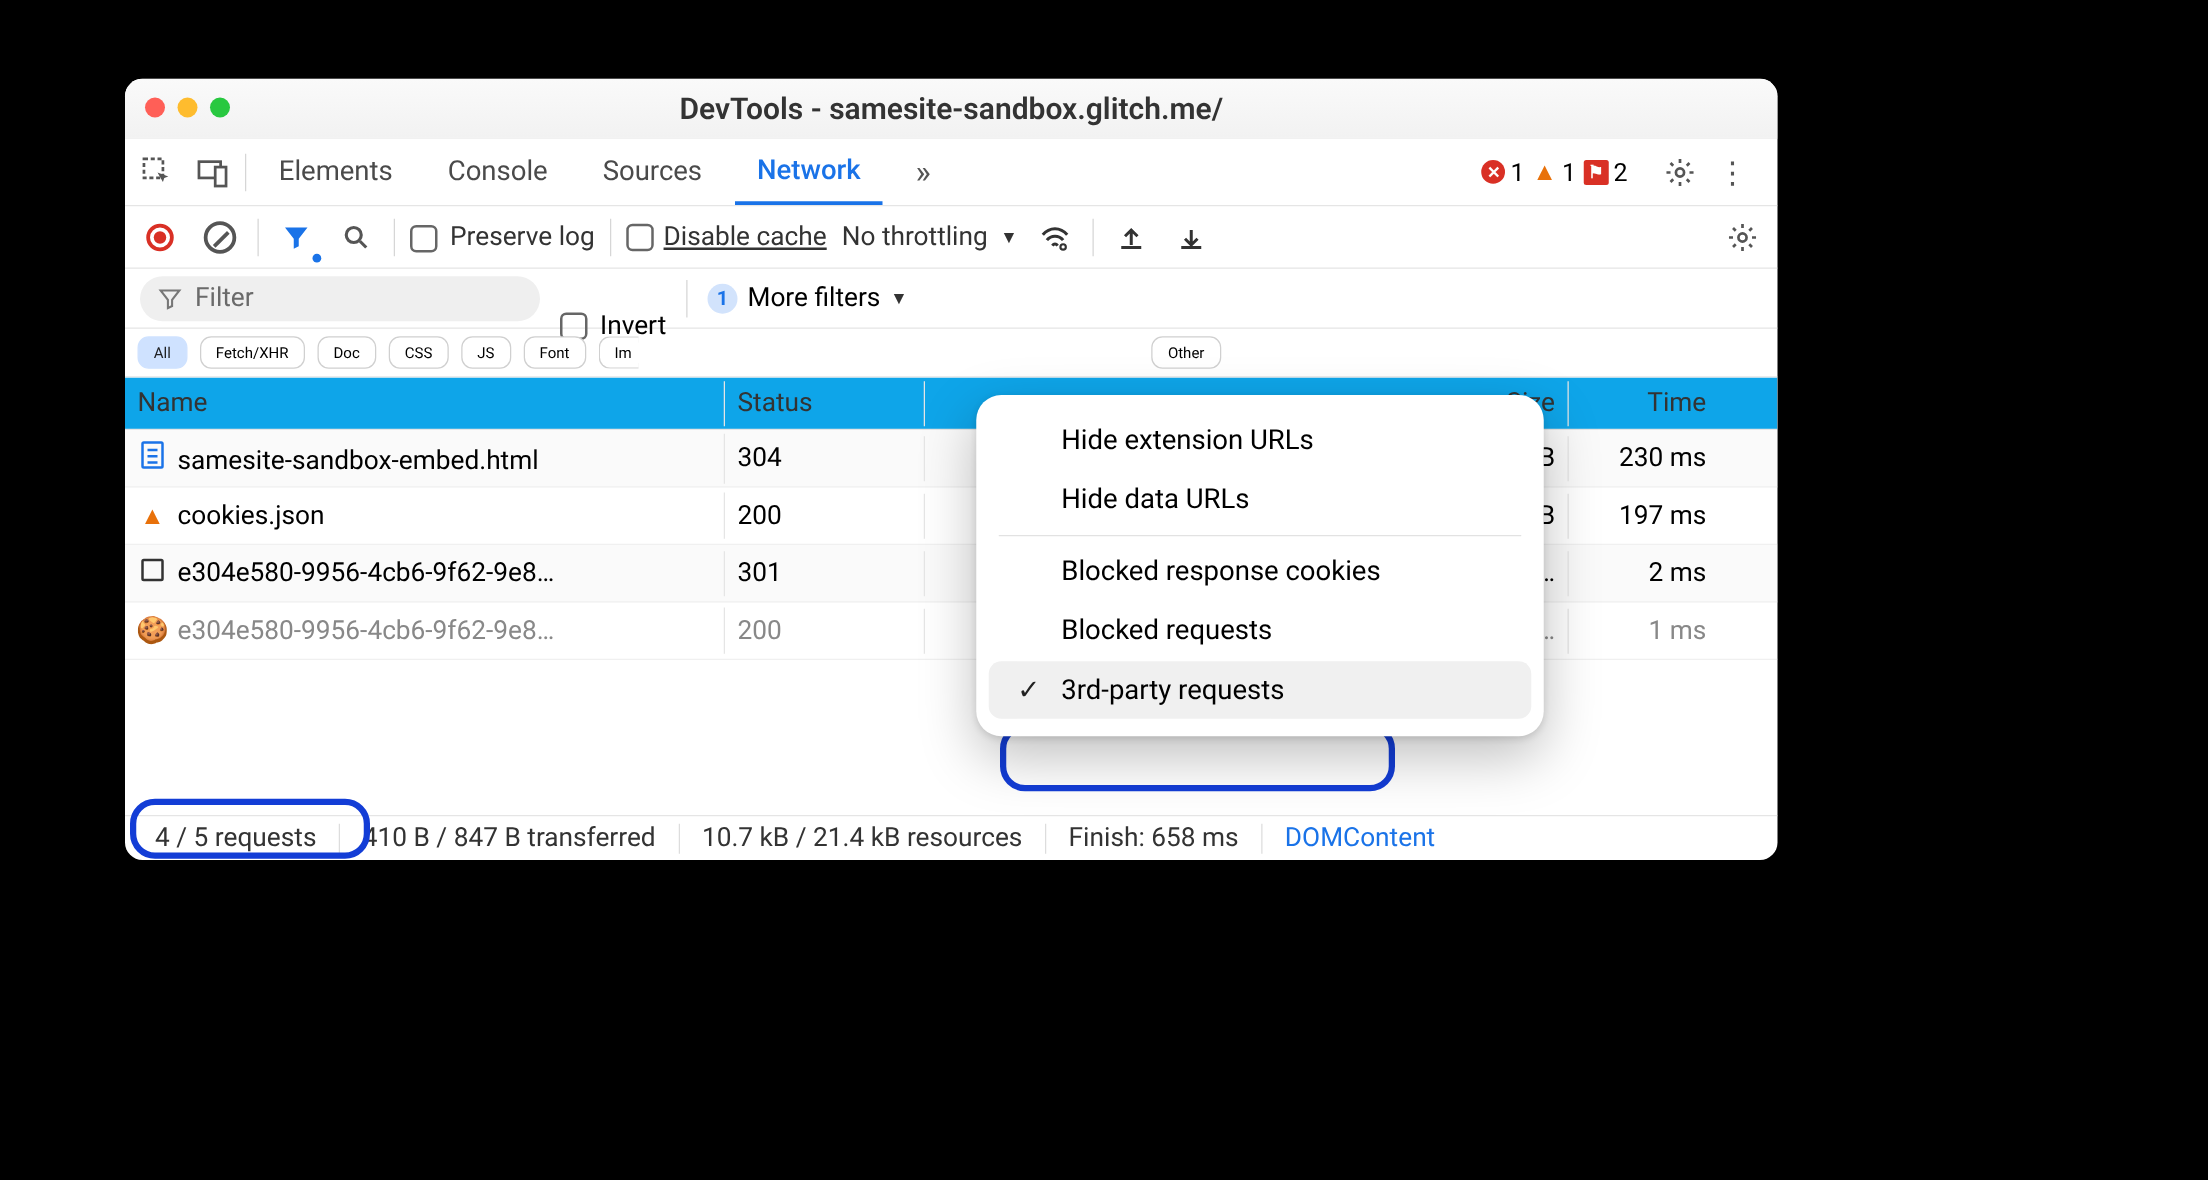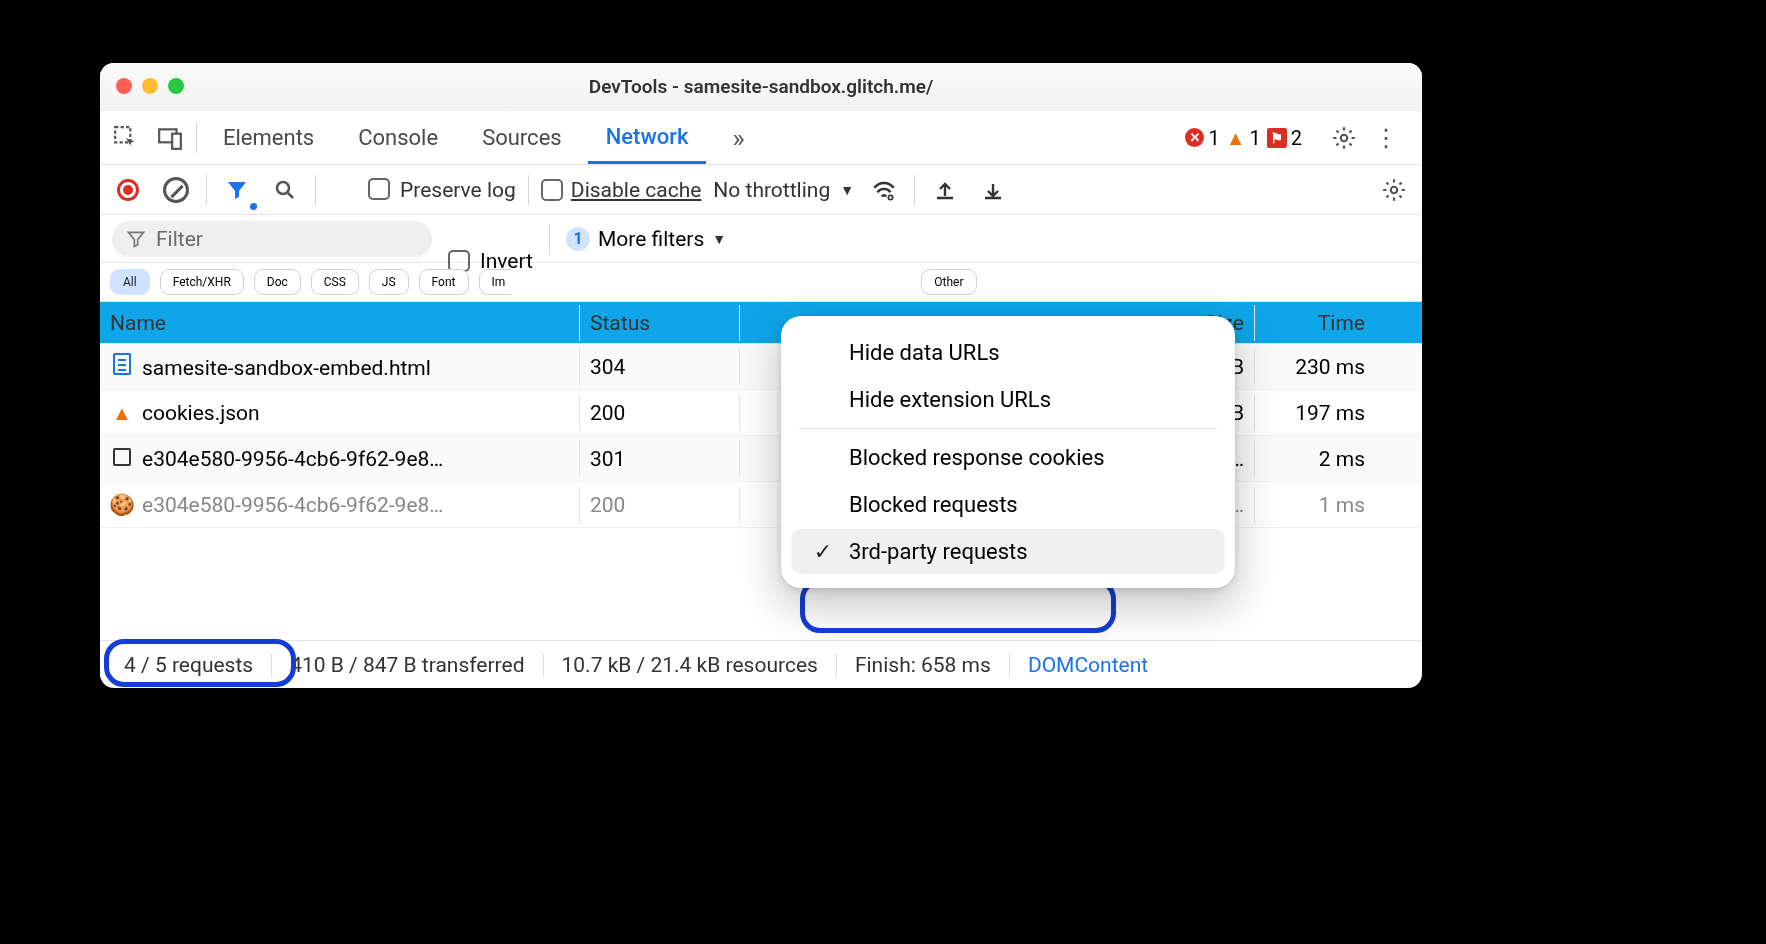--- a/index.html
+++ b/index.html
@@ -28,21 +28,21 @@
     background: linear-gradient(#fafafa,#f2f2f2);
   }
   .trafficlights {
     position: absolute; left: 16px; top: 15px;
     display: flex; gap: 10px;
   }
   .dot { width: 16px; height: 16px; border-radius: 50%; }
   .dot.red { background: #ff5f57; }
   .dot.yellow { background: #febc2e; }
   .dot.green { background: #28c840; }
-  .title { font-size: 19px; font-weight: 600; color: #333; }
+  .title { font-size: 24px; font-weight: 600; color: #333; }
   
   .tabs {
     height: 54px; display: flex; align-items: center;
     border-bottom: 1px solid #e5e5e5;
     padding: 0 8px;
     gap: 8px;
   }
   .tabs .tab {
     font-size: 22px; color: #4a4a4a; padding: 0 18px;
     height: 100%; display: flex; align-items: center;
@@ -136,21 +136,21 @@
   .dropdown .ditem{
     display:flex; align-items:center; gap:14px;
     padding: 10px 20px; cursor:pointer; border-radius:10px; margin:2px 10px;
   }
   .dropdown .ditem.sel{ background:#f0f0f0; }
   .dropdown .dcheck{ width:24px; display:flex; justify-content:center; color:#222; }
   .dropdown .dsep{ height:1px; background:#e2e2e2; margin:6px 18px; }
   .annot { border:5px solid #133dd6; border-radius:20px; pointer-events:none; position:absolute; }
   
   .footer{
-    height:48px; border-top:1px solid #e5e5e5;
+    height:36px; border-top:1px solid #e5e5e5;
     display:flex; align-items:center; font-size:21px; color:#333;
     padding:0 6px; gap: 0;
   }
   .footer .f { padding:0 18px; border-right:1px solid #ddd; white-space:nowrap; }
   .footer .f:last-child{ border-right:none; color:#1a73e8; }
   svg{ display:block; }
   .th.size-col, .td.size-col { text-align: right; }
   .th.time-col, .td.time-col { text-align: right; }
   .document-icon { width:18px; height:22px; border:2.5px solid #1a73e8; border-radius:2px; display:inline-block; position:relative;}
   .document-icon::before, .document-icon::after{
@@ -232,21 +232,21 @@
         </svg>
       <span class="dot-on"></span>
     </span>
     <span class="iconbtn">
       <svg width="24" height="24" viewBox="0 0 24 24">
           <circle cx="10" cy="10" r="6" fill="none" stroke="#555" stroke-width="2.5"></circle>
           <path d="M15 15l5 5" stroke="#555" stroke-width="2.5"></path>
         </svg>
     </span>
     <span class="sep"></span>
-    <label style="display:flex;align-items:flex-start;gap:10px;margin-left:40px;">
+    <label style="display:flex;align-items:flex-end;gap:10px;">
       <span class="checkbox"></span>
       <span>Preserve log</span>
     </label>
     <span class="sep"></span>
     <label style="display:flex;align-items:center;gap:8px;text-decoration:underline;">
       <span class="checkbox"></span>
       <span>Disable cache</span>
     </label>
     <span class="throttling">
       <span>No throttling</span>
@@ -361,25 +361,25 @@
     <span class="f">4 / 5 requests</span>
     <span class="f">410 B / 847 B transferred</span>
     <span class="f">10.7 kB / 21.4 kB resources</span>
     <span class="f">Finish: 658 ms</span>
     <span class="f">DOMContent</span>
   </div>
 
   <div class="dropdown">
     <div class="ditem">
       <span class="dcheck"></span>
-      <span>Hide data URLs</span>
+      <span>Hide extension URLs</span>
     </div>
     <div class="ditem">
       <span class="dcheck"></span>
-      <span>Hide extension URLs</span>
+      <span>Hide data URLs</span>
     </div>
     <div class="dsep"></div>
     <div class="ditem">
       <span class="dcheck"></span>
       <span>Blocked response cookies</span>
     </div>
     <div class="ditem">
       <span class="dcheck"></span>
       <span>Blocked requests</span>
     </div>

